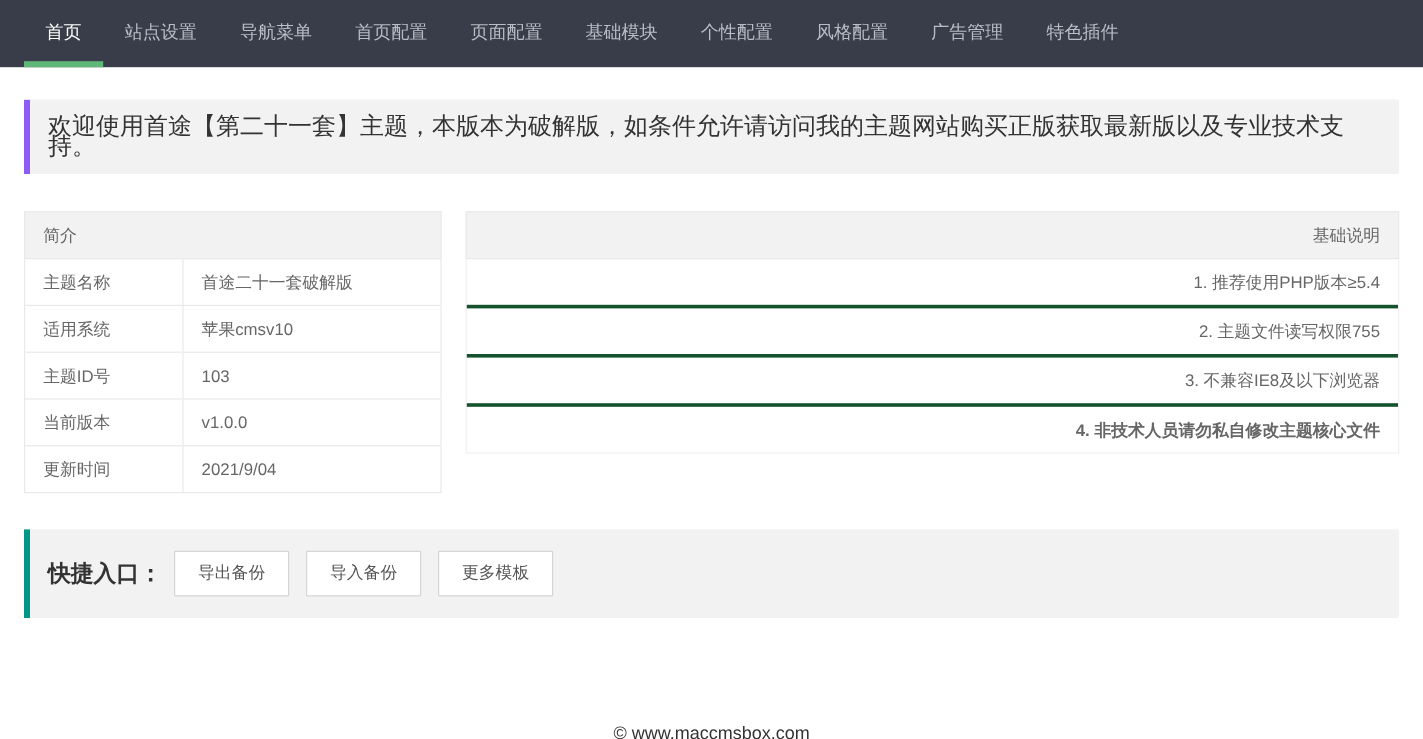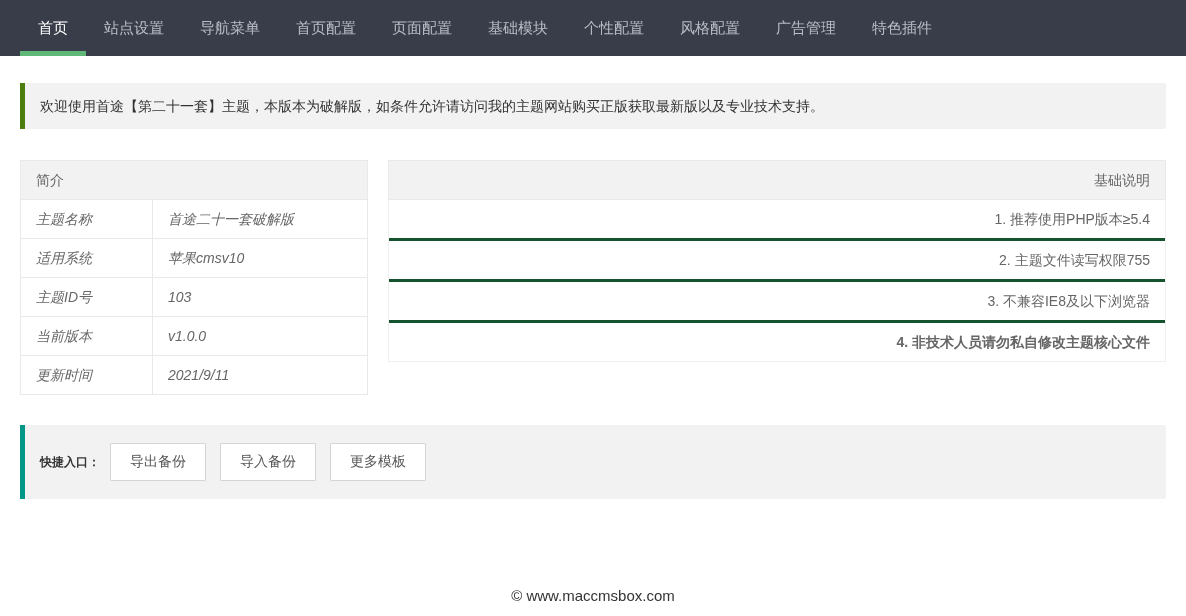--- a/index.html
+++ b/index.html
@@ -35,23 +35,23 @@
     left: 0; right: 0; bottom: 0;
     height: 5px;
     background: #5FB878;
   }
 
   
   .quote {
     margin: 27px 20px 31px 20px;
     padding: 15px;
     background: #f2f2f2;
-    border-left: 5px solid #4d7c0f;
+    border-left: 5px solid #8b5cf6;
     border-radius: 0 2px 2px 0;
-    font-size: 14px;
+    font-size: 20px;
     color: #333;
     line-height: 16px;
   }
 
   
   .panels {
     display: flex;
     margin: 0 20px;
     gap: 20px;
     align-items: flex-start;
@@ -62,21 +62,21 @@
     padding: 10px 15px;
     color: #666;
     font-size: 14px;
     line-height: 18px;
   }
   .intro-panel { width: 348px; flex: none; }
   .intro-table {
     border: 1px solid #e9e9e9;
     border-top: none;
   }
-  .intro-row { display: flex; border-top: 1px solid #e9e9e9; font-style: italic; }
+  .intro-row { display: flex; border-top: 1px solid #e9e9e9; }
   .intro-row:first-child { border-top: none; }
   .intro-label {
     width: 132px;
     flex: none;
     border-right: 1px solid #e9e9e9;
     padding: 10px 15px;
     color: #666;
     line-height: 18px;
   }
   .intro-value {
@@ -103,21 +103,21 @@
     border-left: 5px solid #009688;
     border-radius: 0 2px 2px 0;
     padding: 18px 15px;
     display: flex;
     align-items: center;
   }
   .quick-label {
     font-weight: bold;
     color: #333;
     margin-right: 10px;
-    font-size: 12px;
+    font-size: 19px;
   }
   .quick-btn {
     height: 38px;
     padding: 0 19px;
     margin-right: 14px;
     background: #ffffff;
     border: 1px solid #d5d5d5;
     color: #555;
     font-size: 14px;
     font-family: "Liberation Sans", "DejaVu Sans", sans-serif;
@@ -190,21 +190,21 @@
       <div class="intro-row">
         <div class="intro-label">主题ID号</div>
         <div class="intro-value">103</div>
       </div>
       <div class="intro-row">
         <div class="intro-label">当前版本</div>
         <div class="intro-value">v1.0.0</div>
       </div>
       <div class="intro-row">
         <div class="intro-label">更新时间</div>
-        <div class="intro-value">2021/9/11</div>
+        <div class="intro-value">2021/9/04</div>
       </div>
     </div>
   </section>
 
   <section class="notes-panel">
     <div class="panel-header">基础说明</div>
     <div class="notes-list">
       <div class="note-item">1. 推荐使用PHP版本≥5.4</div>
       <div class="note-item">2. 主题文件读写权限755</div>
       <div class="note-item">3. 不兼容IE8及以下浏览器</div>

